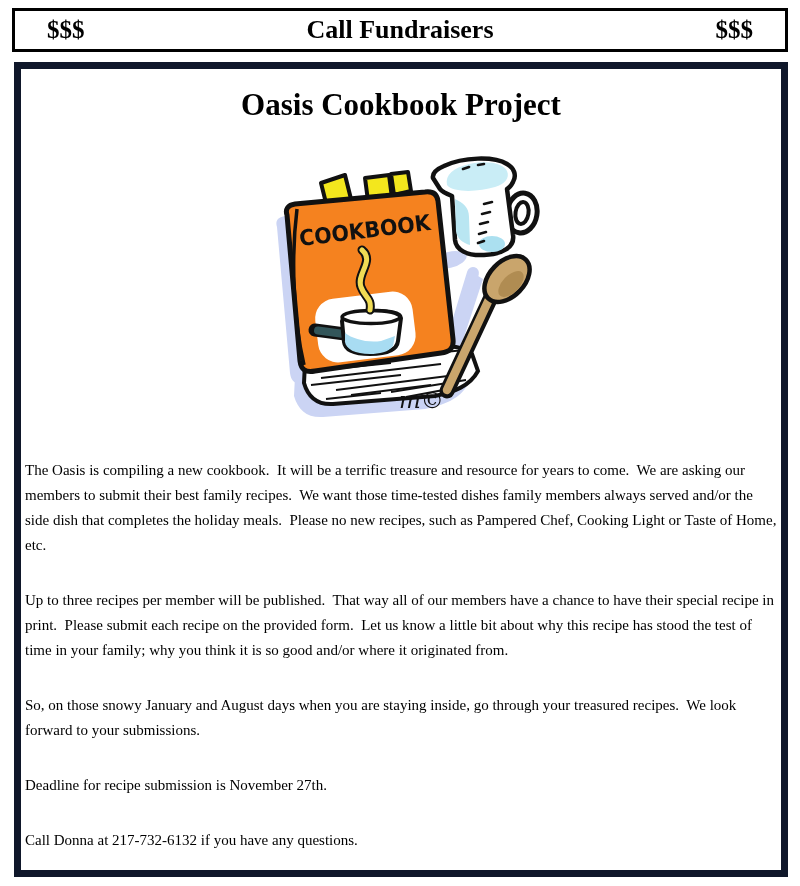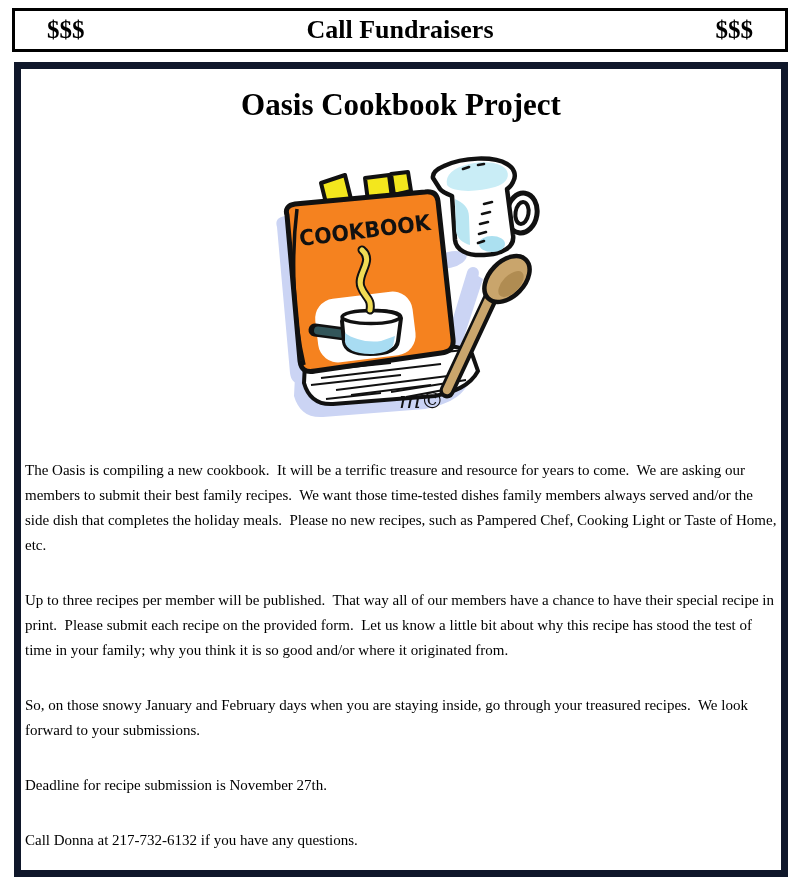--- a/index.html
+++ b/index.html
@@ -149,17 +149,17 @@
         <ellipse cx="270" cy="137" rx="16" ry="8.5" fill="var(--spoon-shade)" transform="rotate(-46 270 137)"></ellipse>
       </g>
 
       <text x="158" y="261" font-family="'DejaVu Serif',serif" font-style="italic" font-size="23" fill="var(--ink)">m©</text>
     </svg>
   </div>
 
   <div class="flyer-text">
     <p>The Oasis is compiling a new cookbook.  It will be a terrific treasure and resource for years to come.  We are asking our members to submit their best family recipes.  We want those time-tested dishes family members always served and/or the side dish that completes the holiday meals.  Please no new recipes, such as Pampered Chef, Cooking Light or Taste of Home, etc.</p>
     <p>Up to three recipes per member will be published.  That way all of our members have a chance to have their special recipe in print.  Please submit each recipe on the provided form.  Let us know a little bit about why this recipe has stood the test of time in your family; why you think it is so good and/or where it originated from.</p>
-    <p>So, on those snowy January and February days when you are staying inside, go through your treasured recipes.  We look forward to your submissions.</p>
+    <p>So, on those snowy January and August days when you are staying inside, go through your treasured recipes.  We look forward to your submissions.</p>
     <p>Deadline for recipe submission is November 27th.</p>
     <p>Call Donna at 217-732-6132 if you have any questions.</p>
   </div>
 </div>
 
 </body></html>

